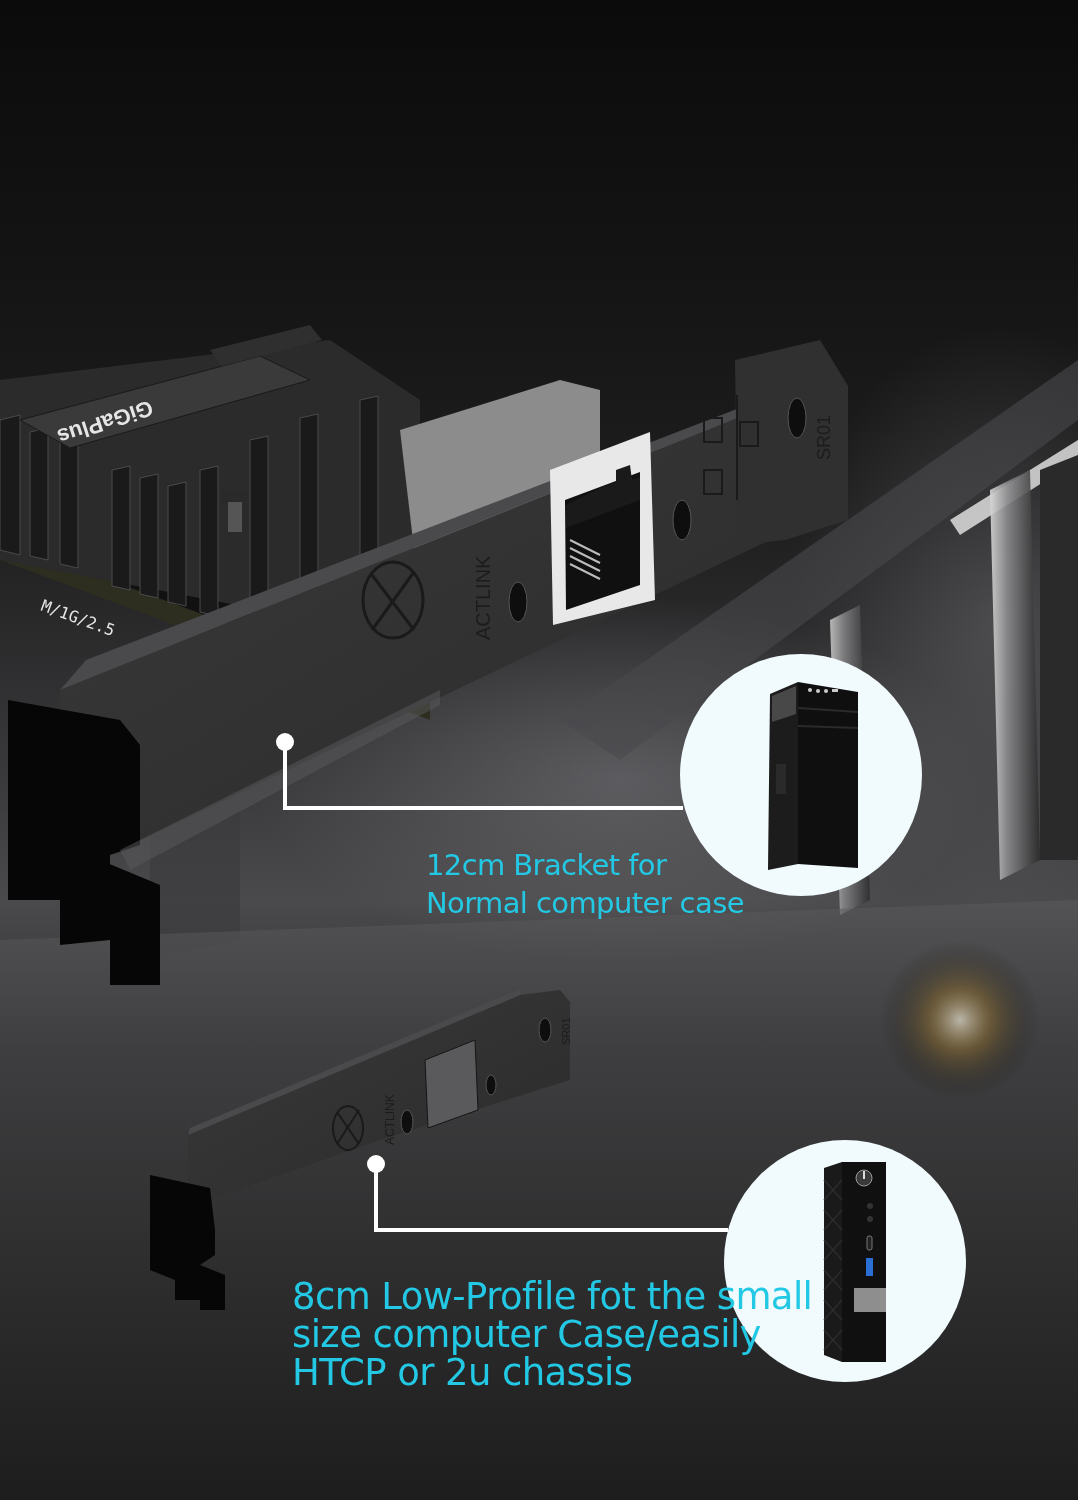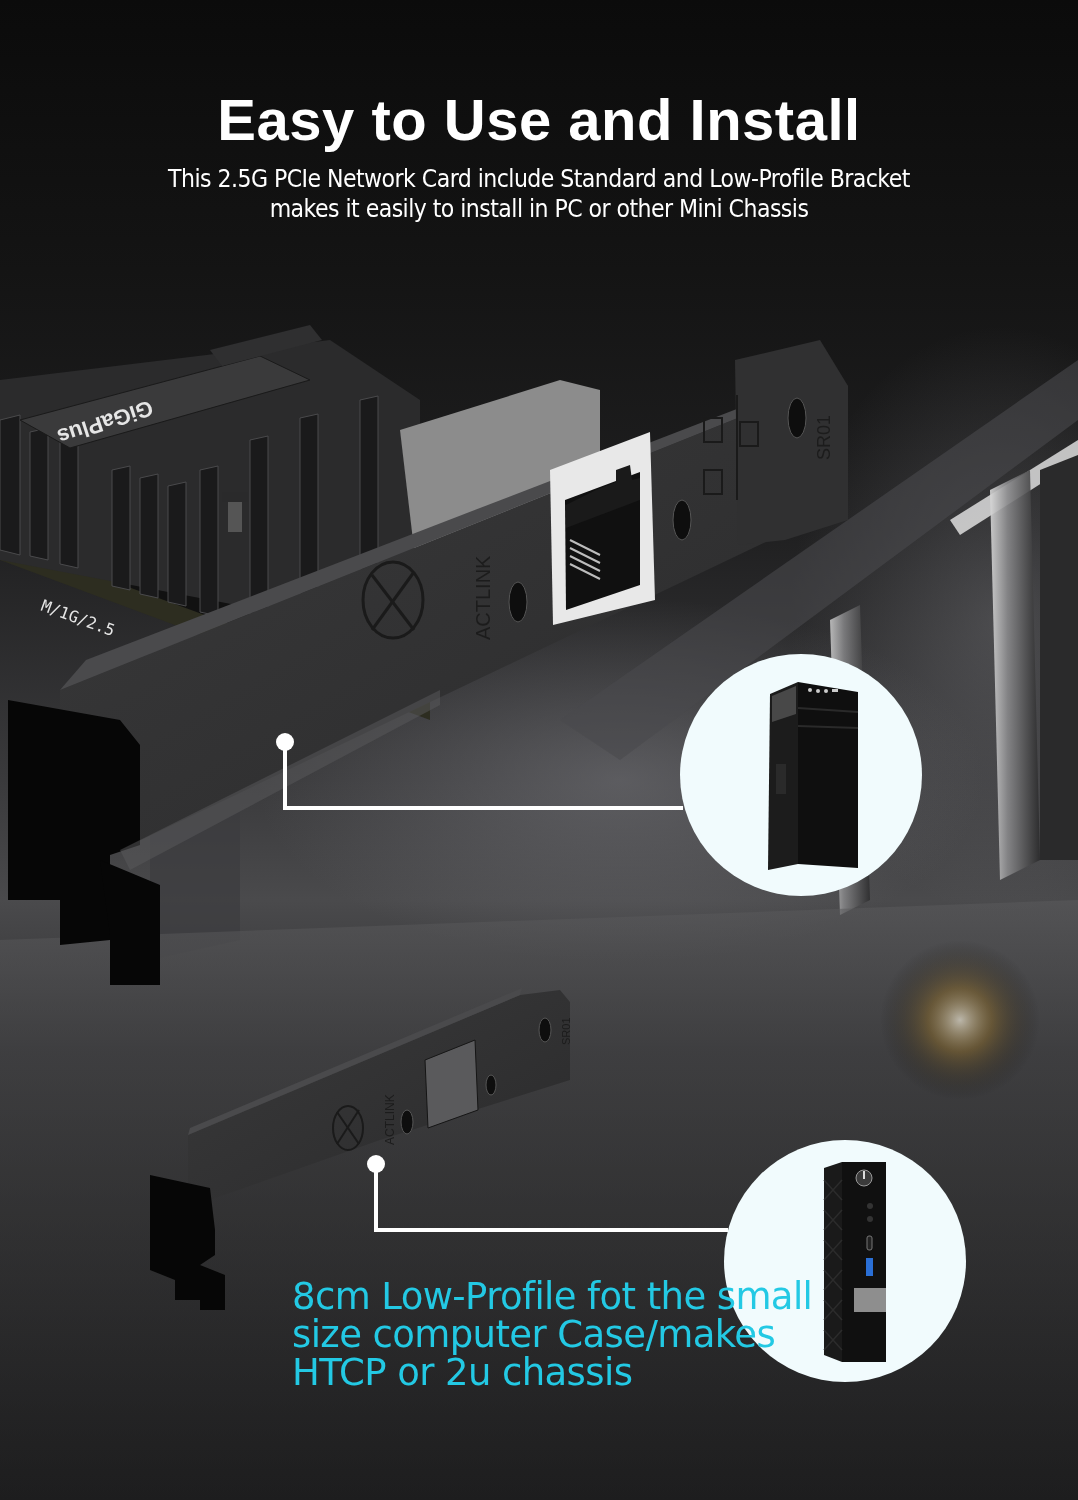--- a/index.html
+++ b/index.html
@@ -145,45 +145,44 @@
       <ellipse cx="491" cy="1085" rx="5" ry="10" fill="#0e0e0e" stroke="#555"></ellipse>
       <ellipse cx="545" cy="1030" rx="6" ry="12" fill="#0e0e0e" stroke="#555"></ellipse>
       <ellipse cx="348" cy="1128" rx="15" ry="22" fill="none" stroke="#1a1a1a" stroke-width="2"></ellipse>
       <line x1="337" y1="1112" x2="359" y2="1144" stroke="#1a1a1a" stroke-width="2"></line>
       <line x1="359" y1="1110" x2="337" y2="1144" stroke="#1a1a1a" stroke-width="2"></line>
       <text x="394" y="1145" transform="rotate(-90 394 1145)" fill="#1c1c1c" font-family="Liberation Sans, sans-serif" font-size="12">ACTLINK</text>
       <text x="570" y="1045" transform="rotate(-90 570 1045)" fill="#1c1c1c" font-family="Liberation Sans, sans-serif" font-size="11">SR01</text>
     </g>
   </svg>
 
-  <div class="header">
-    <div class="title">Easy to Use and Install</div>
-    <div class="subtitle">This 2.5G PCIe Network Card include Standard and Low-Profile Bracket</div>
-    <div class="subtitle" style="margin-top:0">makes it easily to install in PC or other Mini Chassis</div>
-  </div>
 
   <div class="dot" style="left:276px; top:733px;"></div>
   <div class="line" style="left:283px; top:742px; width:4px; height:68px;"></div>
   <div class="line" style="left:283px; top:806px; width:400px; height:4px;"></div>
 
   <div class="circle circle1">
     <svg width="242" height="242" viewBox="0 0 242 242">
       <polygon points="90,40 118,28 118,210 88,216" fill="#1c1c1c"></polygon>
       <polygon points="118,28 178,38 178,214 118,210" fill="#0f0f0f"></polygon>
       <polygon points="92,42 116,32 116,60 92,68" fill="#9a9a9a" opacity="0.35"></polygon>
       <line x1="118" y1="54" x2="178" y2="58" stroke="#2a2a2a" stroke-width="2"></line>
       <line x1="118" y1="72" x2="178" y2="74" stroke="#2a2a2a" stroke-width="2"></line>
       <circle cx="130" cy="36" r="2" fill="#ccc"></circle>
       <circle cx="138" cy="37" r="2" fill="#ccc"></circle>
       <circle cx="146" cy="37" r="2" fill="#ccc"></circle>
       <rect x="152" y="35" width="6" height="3" fill="#ccc"></rect>
       <rect x="96" y="110" width="10" height="30" fill="#2a2a2a"></rect>
     </svg>
   </div>
 
+  <div class="callout-text callout1">
+    <div>12cm Bracket for</div>
+    <div>Normal computer case</div>
+  </div>
 
   <div class="dot" style="left:367px; top:1155px;"></div>
   <div class="line" style="left:374px; top:1164px; width:4px; height:68px;"></div>
   <div class="line" style="left:374px; top:1228px; width:354px; height:4px;"></div>
 
   <div class="circle circle2">
     <svg width="242" height="242" viewBox="0 0 242 242">
       <polygon points="100,28 118,22 118,222 100,215" fill="#1a1a1a"></polygon>
       <rect x="118" y="22" width="44" height="200" fill="#101010"></rect>
       <g stroke="#2c2c2c" stroke-width="1.5">
@@ -205,17 +204,17 @@
       <circle cx="146" cy="66" r="3" fill="#333"></circle>
       <circle cx="146" cy="79" r="3" fill="#333"></circle>
       <rect x="143" y="96" width="5" height="14" rx="2" fill="#222" stroke="#777" stroke-width="1"></rect>
       <rect x="142" y="118" width="7" height="18" fill="#2a6fd6"></rect>
       <rect x="130" y="148" width="32" height="24" fill="#8e8e8e"></rect>
     </svg>
   </div>
 
   <div class="callout-text callout2">
     <div>8cm Low-Profile fot the small</div>
-    <div>size computer Case/makes</div>
+    <div>size computer Case/easily</div>
     <div>HTCP or 2u chassis</div>
   </div>
 
 </div>
 
 </body></html>

